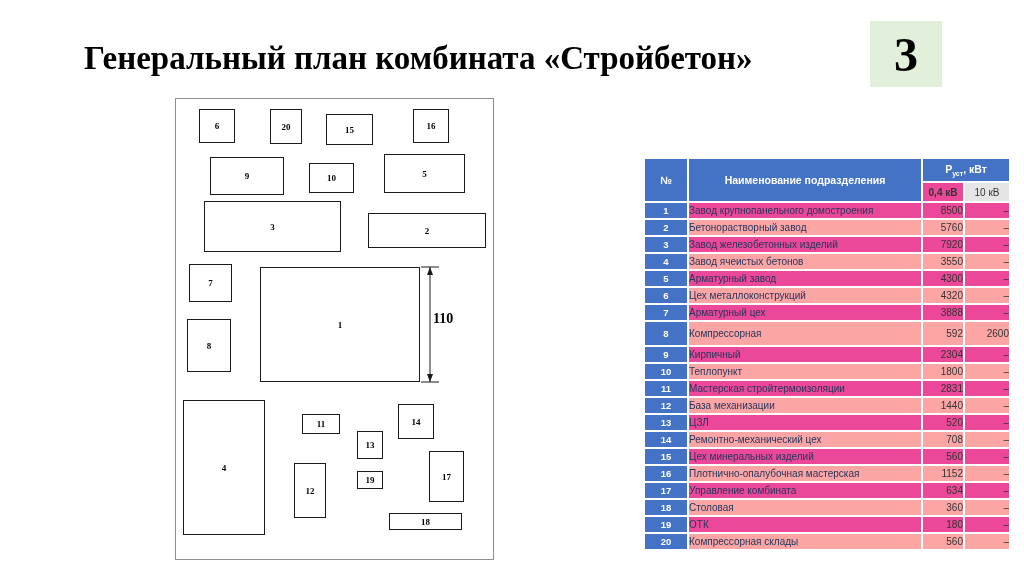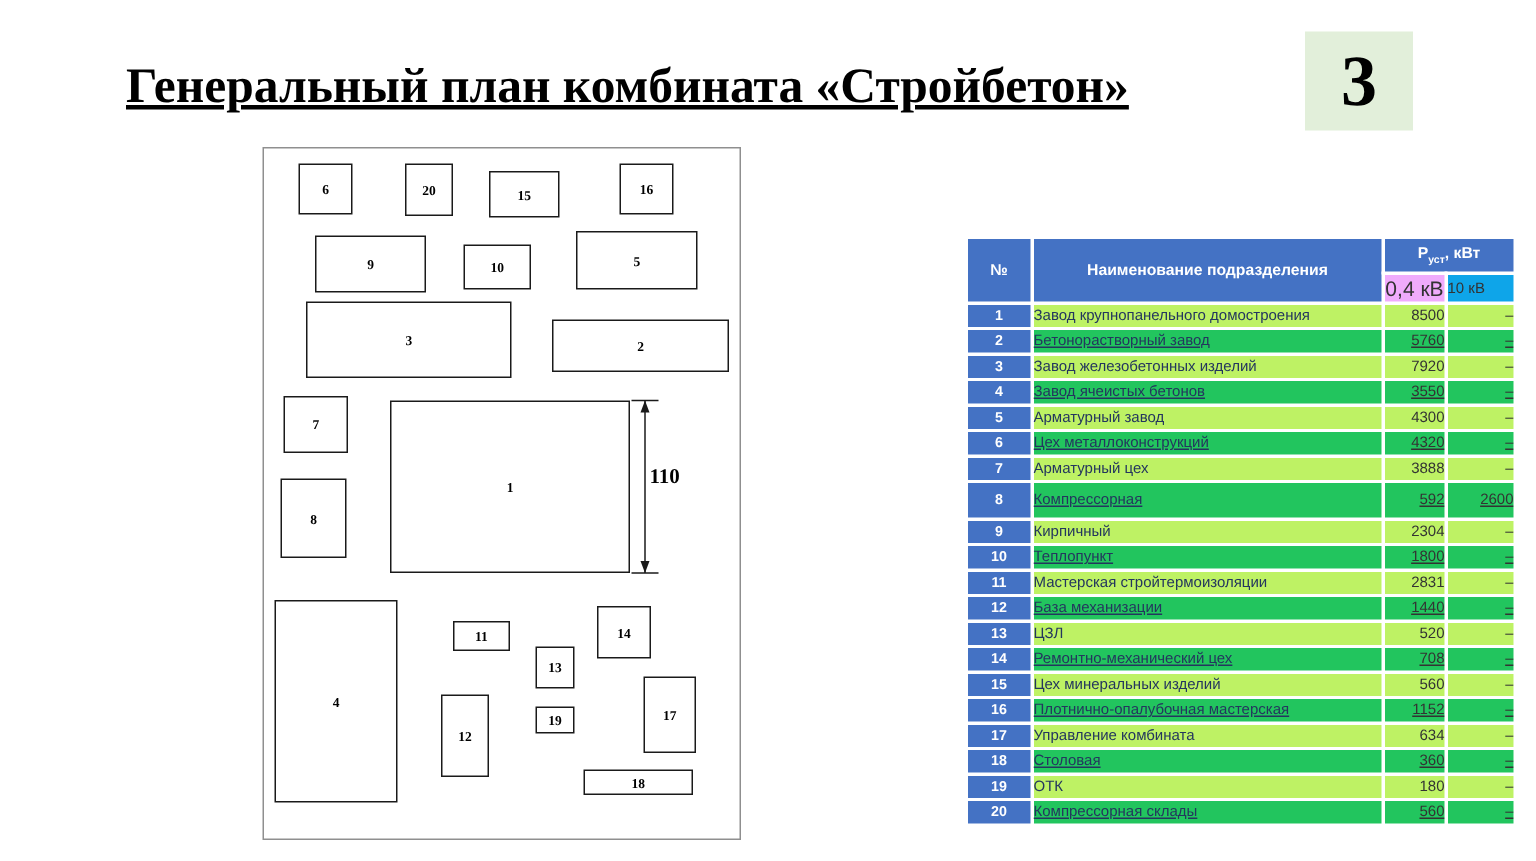--- a/index.html
+++ b/index.html
@@ -9,21 +9,21 @@
     font-family:"Liberation Sans", sans-serif;
     position:relative;
     overflow:hidden;
   }
 
   
   .slide-title {
     position:absolute; left:84px; top:42px;
     font-family:"Liberation Serif", serif;
     font-weight:bold; font-size:33px; line-height:33px;
-    color:#000; white-space:nowrap; margin:0;text-decoration:underline;
+    color:#000; white-space:nowrap; margin:0;
   }
   .page-num-box {
     position:absolute; left:870px; top:21px;
     width:72px; height:66px;
     background:#e2efda;
     display:flex; align-items:center; justify-content:center;
     font-family:"Liberation Serif", serif;
     font-weight:bold; font-size:48px; color:#000;
   }
 
@@ -65,35 +65,35 @@
   col.c-04   { width:42px; }
   col.c-10   { width:46px; }
 
   thead th.blue {
     background:#4472c4; color:#ffffff;
     font-size:10.5px; font-weight:bold; text-align:center;
   }
   thead tr.hrow1 { height:24px; }
   thead tr.hrow2 { height:20px; }
   th.th-power sub { font-size:7px; }
-  th.sub-low  { background:#f0abfc; color:#333; font-size:14px; font-weight:normal; text-align:center; }
-  th.sub-high { background:#0ea5e9; color:#333; font-size:10px; font-weight:normal; text-align:left; }
+  th.sub-low  { background:#ec4899; color:#333; font-size:10px; font-weight:bold; text-align:center; }
+  th.sub-high { background:#e5e5e5; color:#333; font-size:10px; font-weight:normal; text-align:center; }
 
   tbody tr { height:17px; }
   tbody tr.tall { height:25px; }
   td.num-cell {
     background:#4472c4; color:#fff;
     font-size:9.5px; font-weight:bold; text-align:center;
   }
   td.name-cell {
     font-size:10px; color:#24365e; text-align:left; padding-left:7px;
   }
   td.val-cell { font-size:10px; color:#333; text-align:right; }
-  tr.band-light td.name-cell, tr.band-light td.val-cell { background:#bef264;margin-left:21px; }
-  tr.band-dark  td.name-cell, tr.band-dark  td.val-cell { background:#22c55e;text-decoration:underline; }
+  tr.band-light td.name-cell, tr.band-light td.val-cell { background:#ec4899;margin-left:21px; }
+  tr.band-dark  td.name-cell, tr.band-dark  td.val-cell { background:#fca5a5; }
 </style>
 </head>
 <body>
 
 <h1 class="slide-title">Генеральный план комбината «Стройбетон»</h1>
 
 <div class="page-num-box">
   <span>3</span>
 </div>
 

